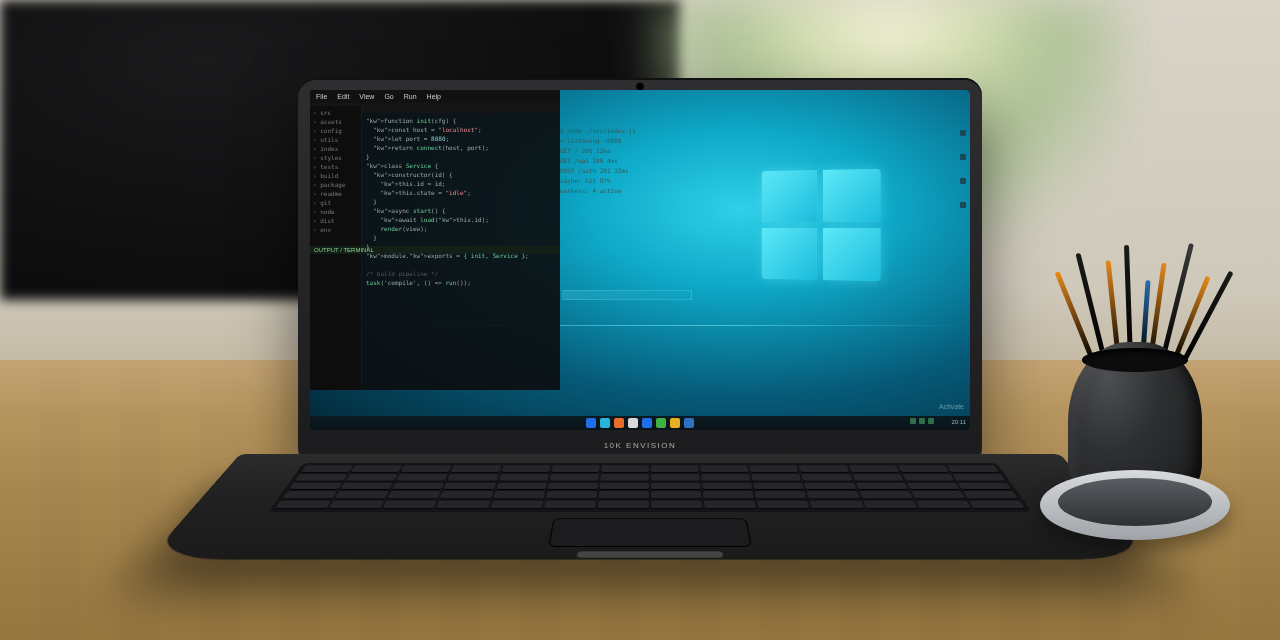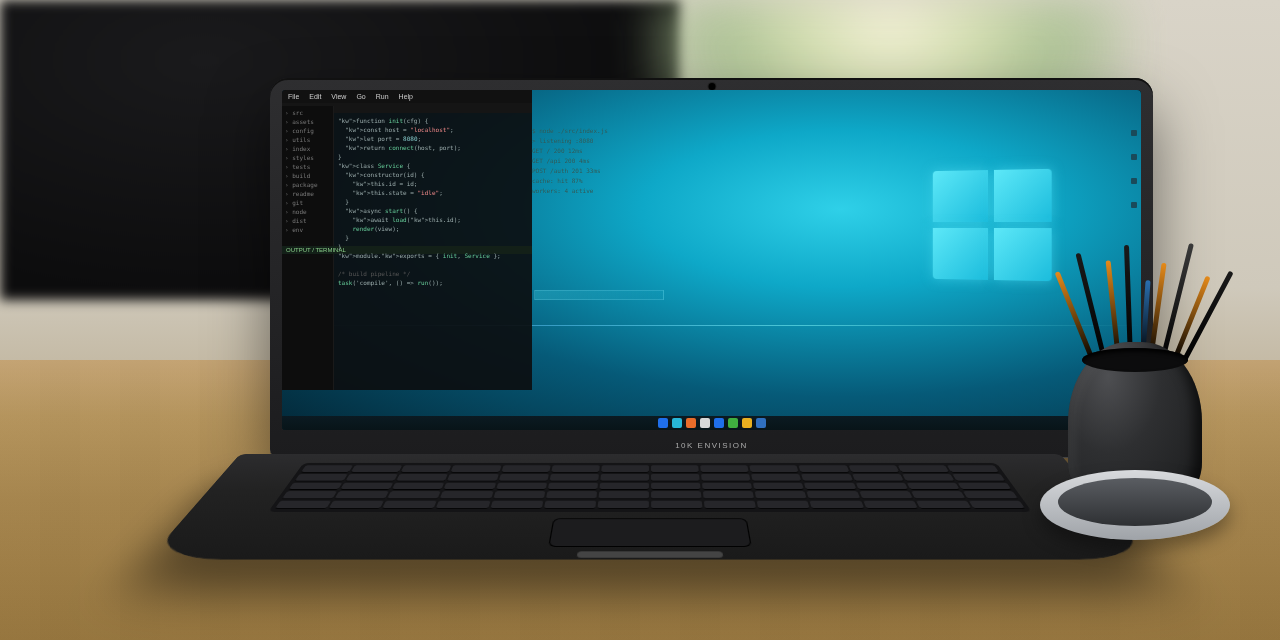--- a/index.html
+++ b/index.html
@@ -42,25 +42,26 @@
 
   
   .laptop {
     position: absolute;
     left: 270px; top: 78px;
     width: 760px; height: 510px;
     perspective: 1200px;
   }
   .lid {
     position: relative;
-    width: 883px; height: 380px;
+    width: 684px; height: 380px;
     background: linear-gradient(180deg, #2e2e30 0%, #1c1c1e 100%);
     border-radius: 18px 18px 8px 8px;
     padding: 12px 12px 28px 12px;
     box-shadow: 0 2px 0 #111 inset, 0 -1px 0 #444 inset, 0 30px 60px rgba(0,0,0,.5);
+    margin-left: 28px;
   }
   .camera {
     position: absolute; top: 5px; left: 50%; transform: translateX(-50%);
     width: 7px; height: 7px; background: #000; border-radius: 50%;
     box-shadow: 0 0 0 1px #222;
   }
   .brand {
     position: absolute; bottom: 8px; left: 50%; transform: translateX(-50%);
     color: #aaa; font-size: 8px; letter-spacing: 1.5px;
   }

